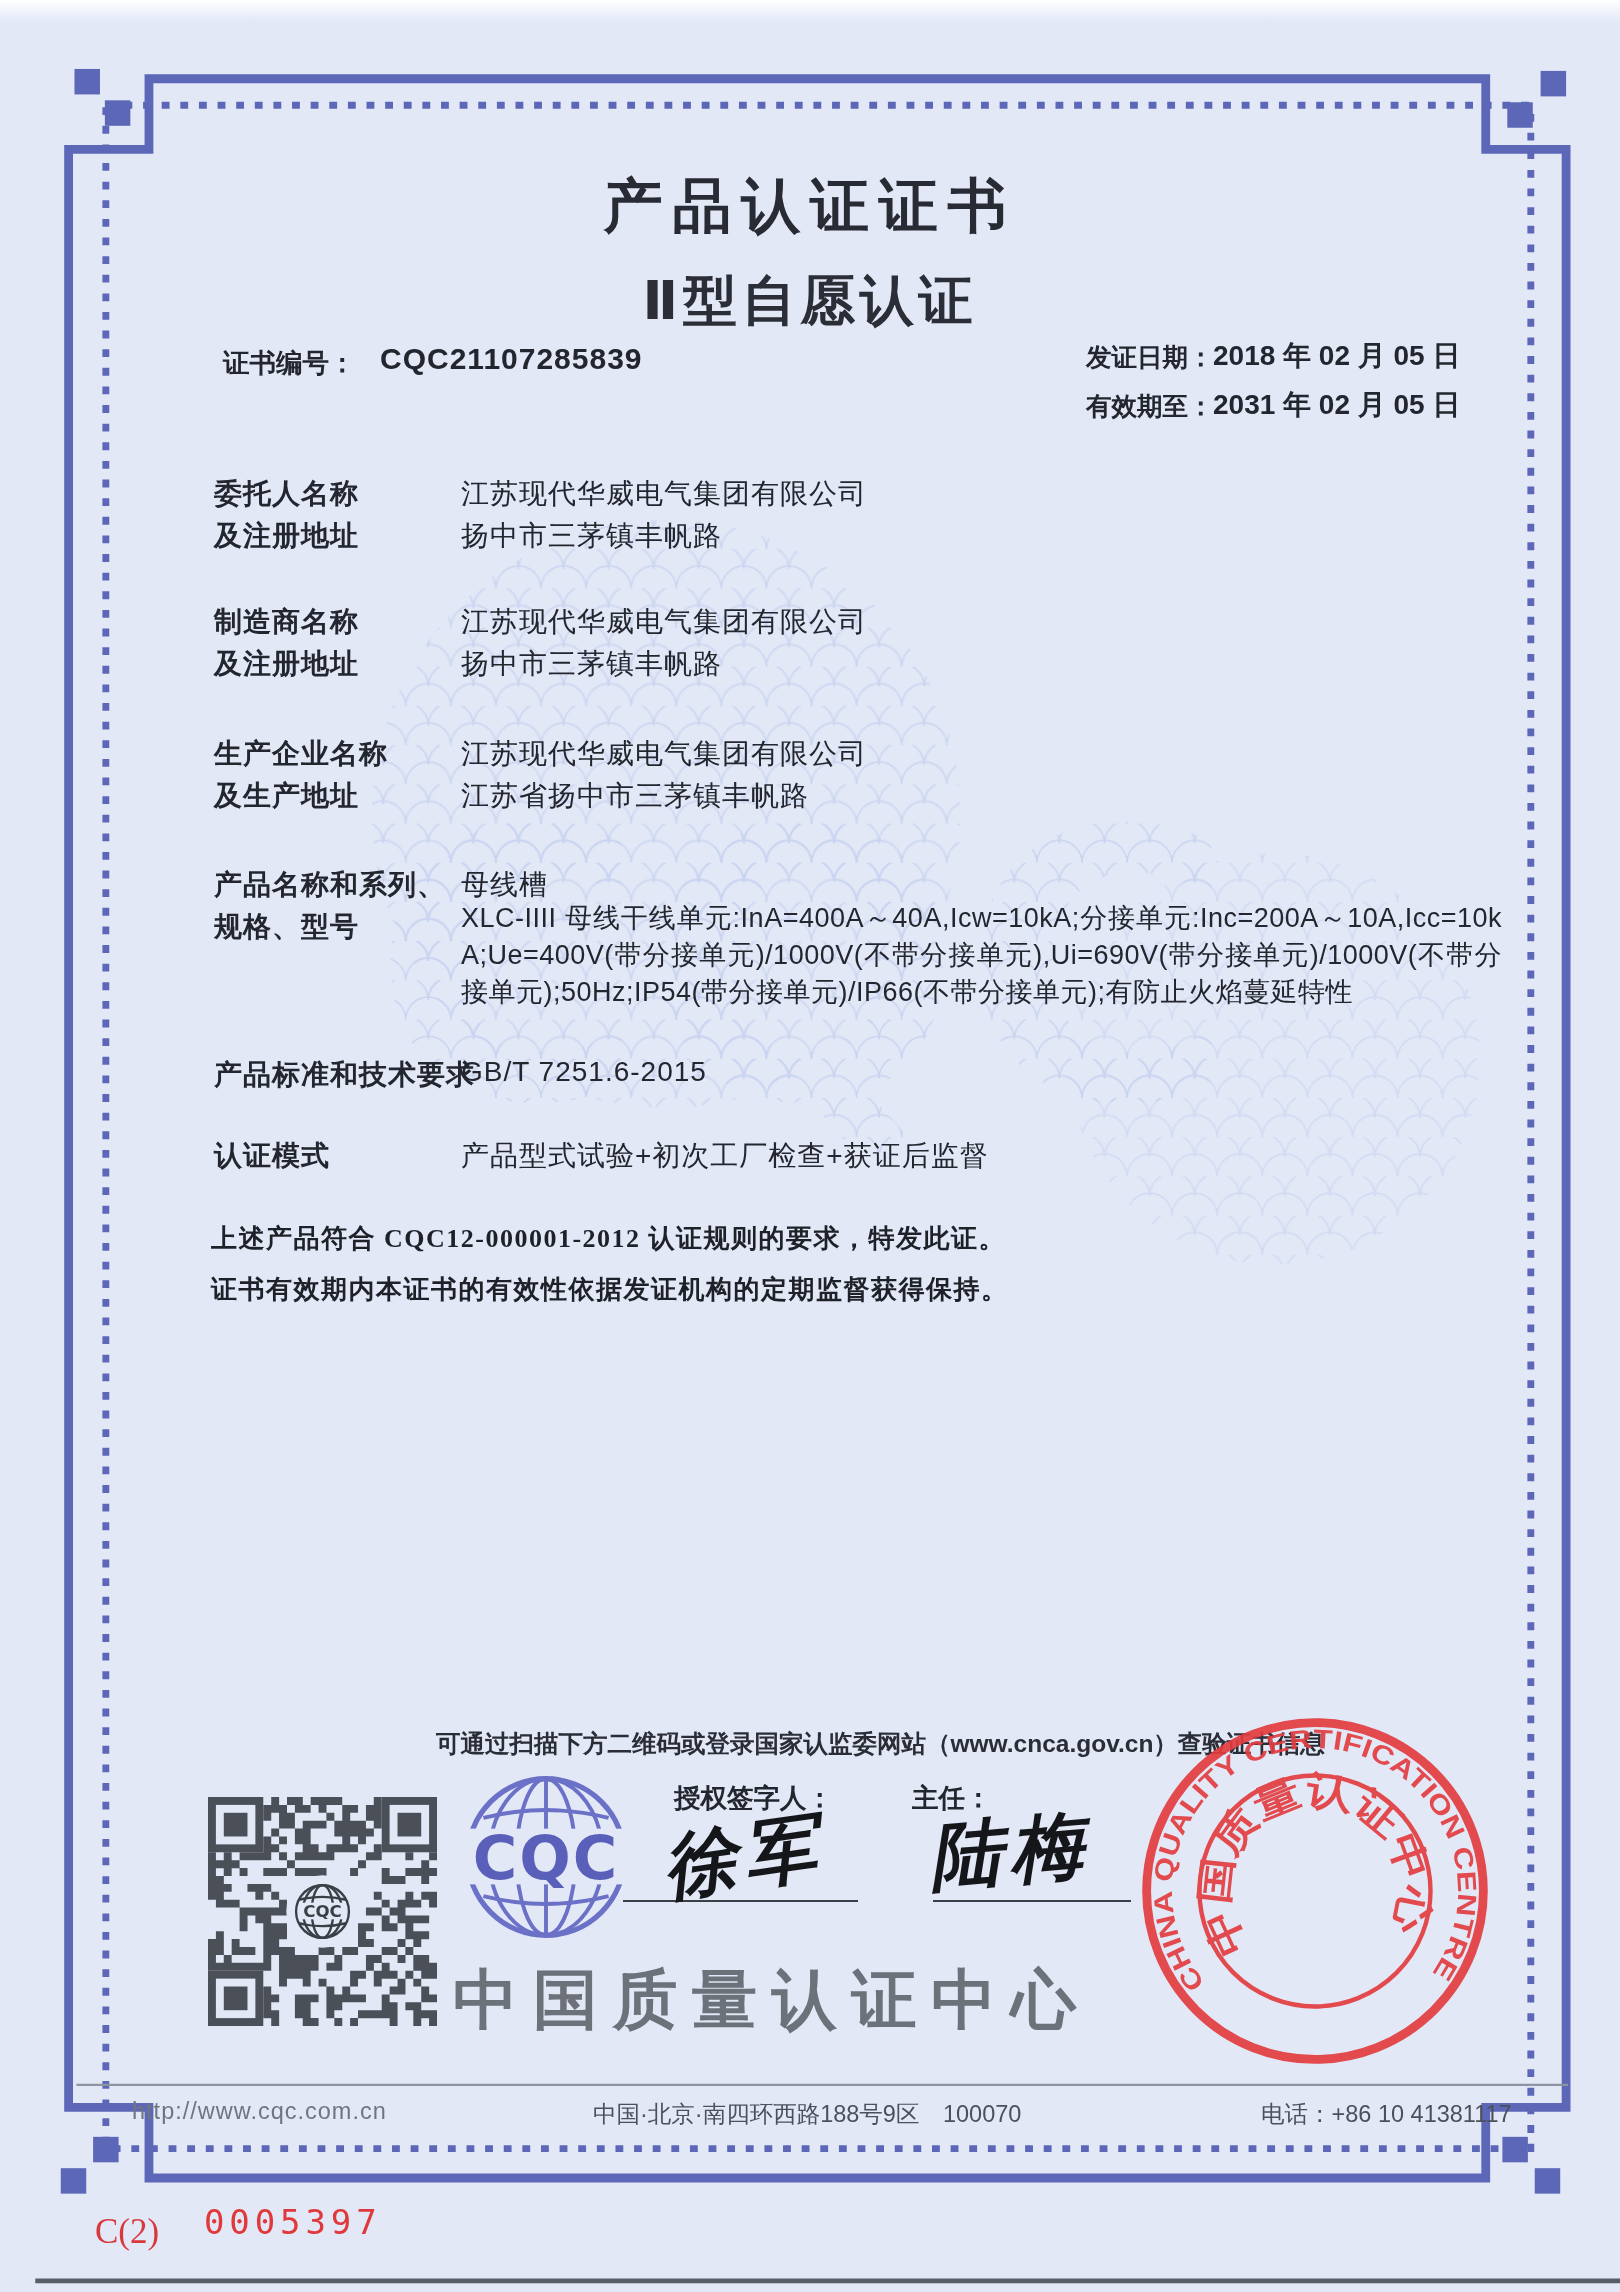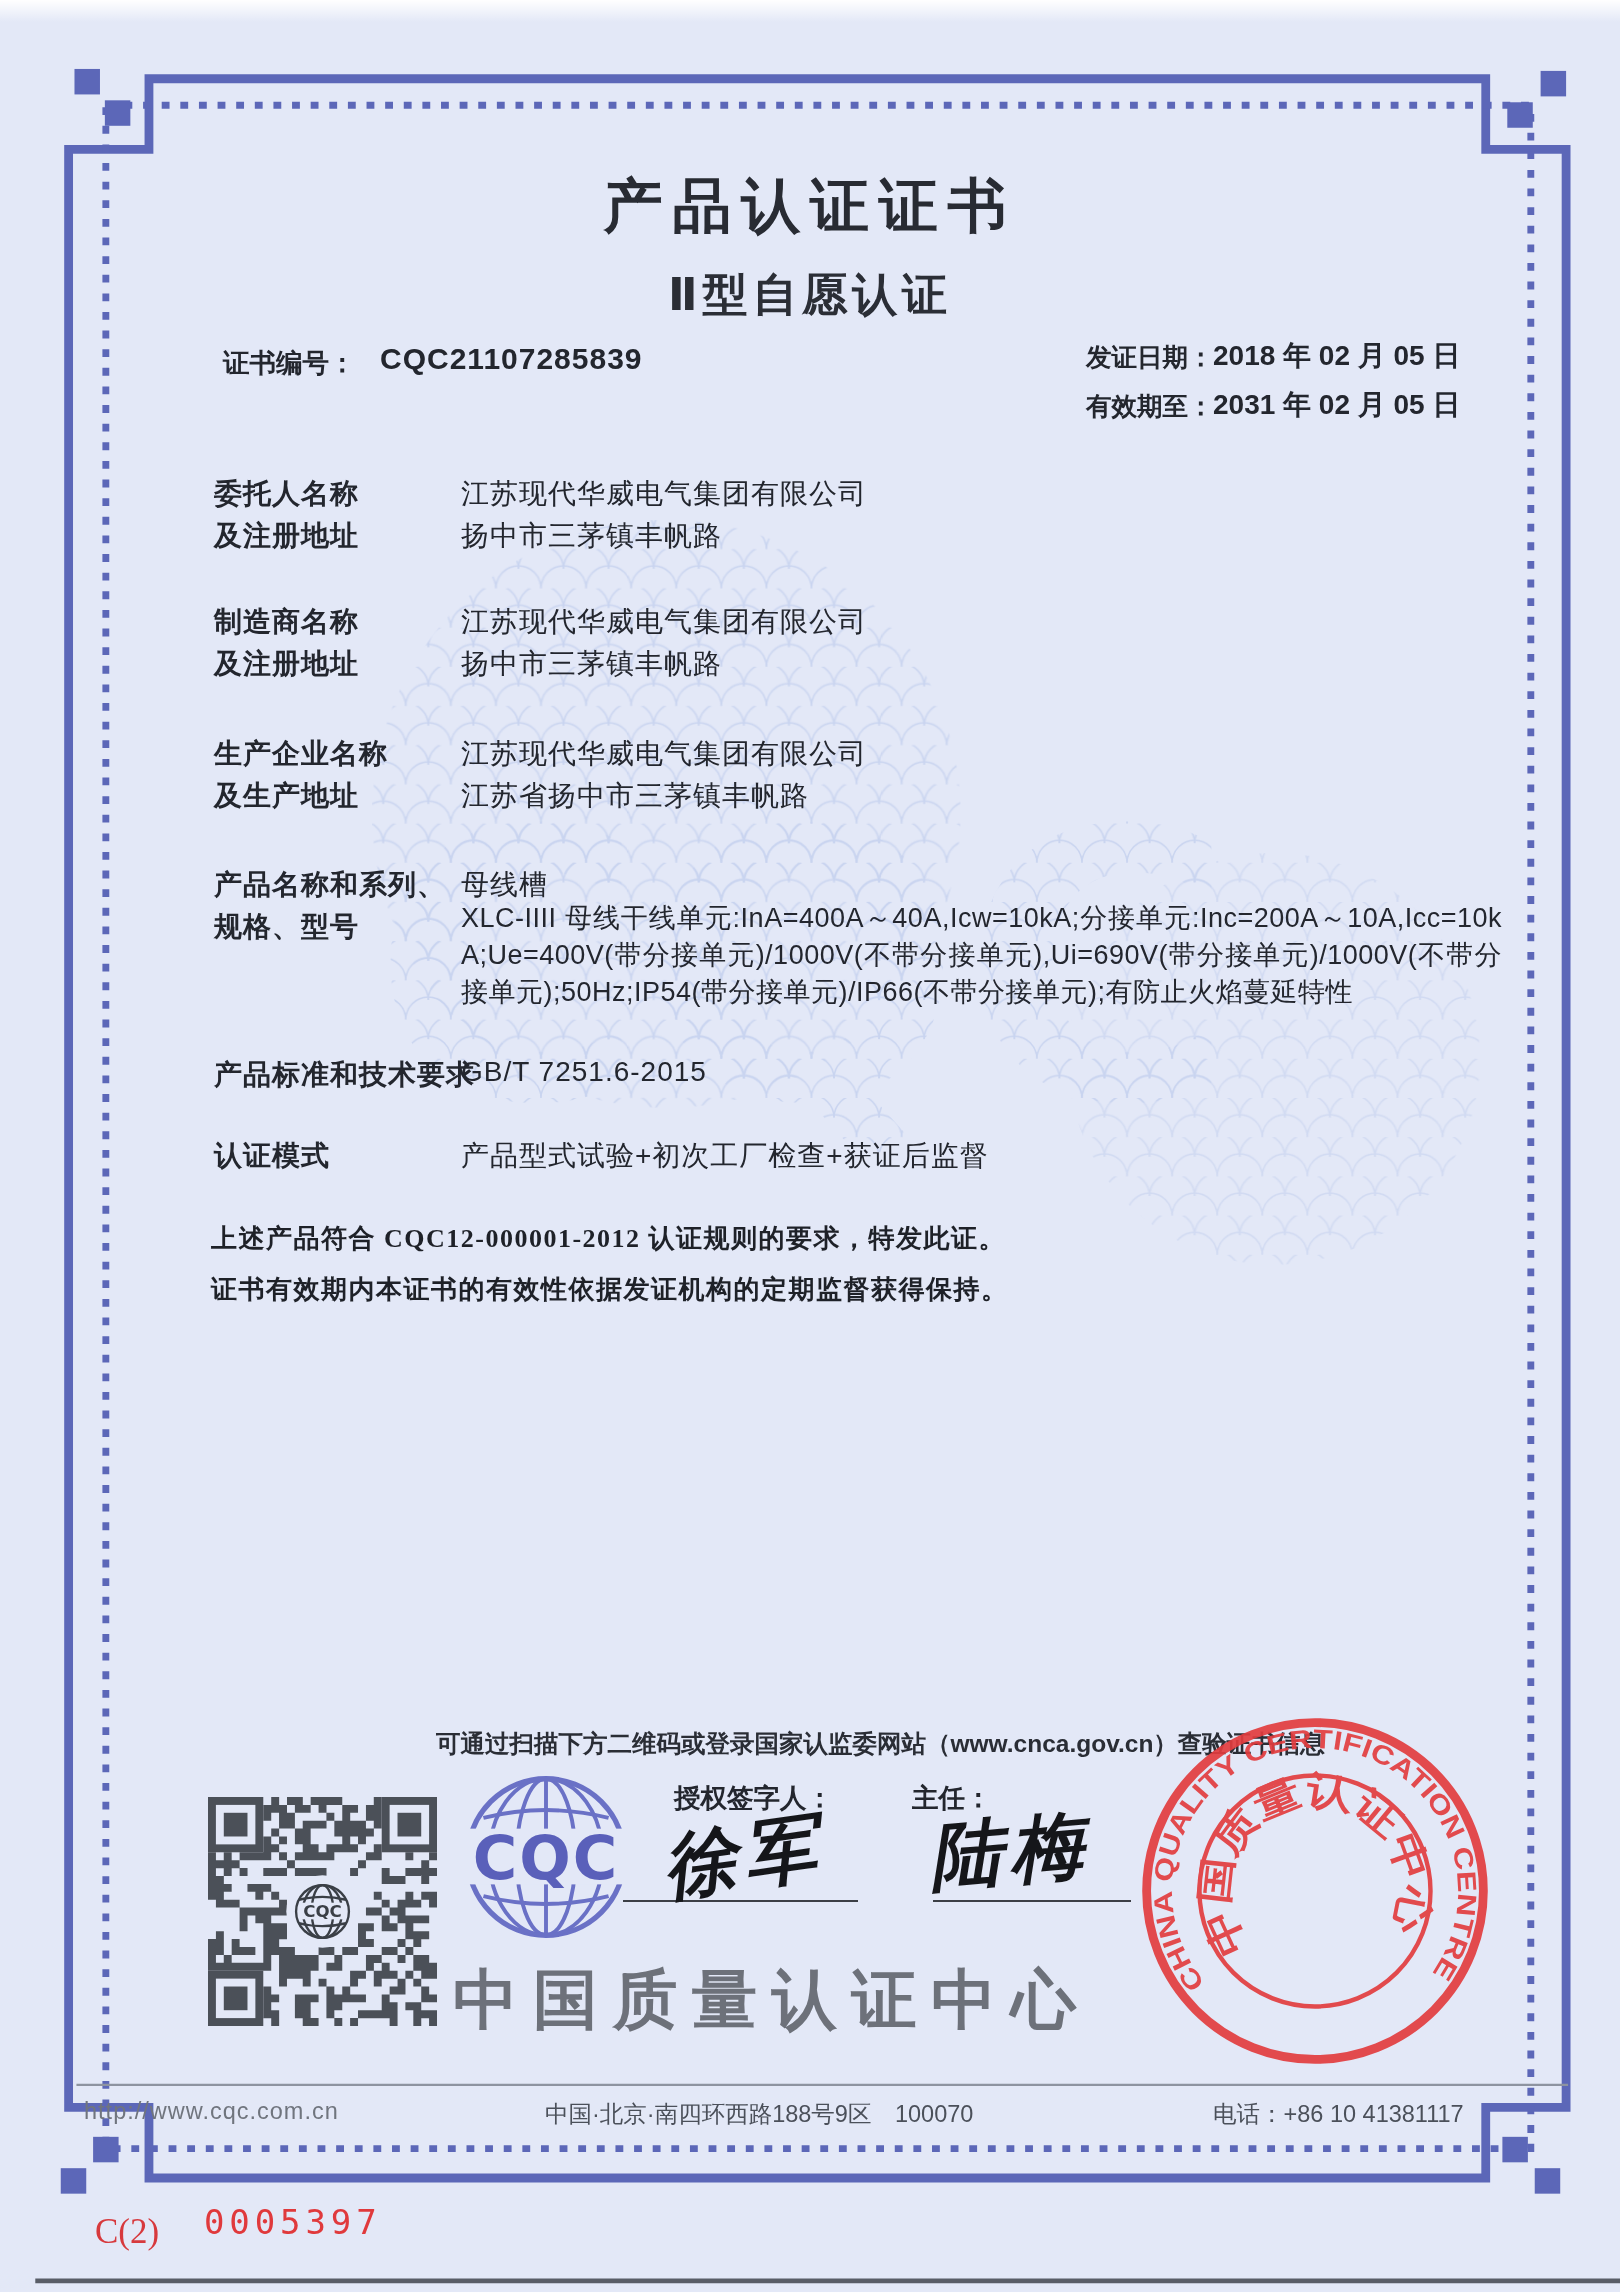--- a/index.html
+++ b/index.html
@@ -9,21 +9,21 @@
   html,body{margin:0;padding:0;background:#eceef4;}
   #page{position:relative;width:1620px;height:2293px;background:var(--paper);
     overflow:hidden;font-family:"Liberation Sans","DejaVu Sans",sans-serif;color:var(--ink);}
   #page::before{content:"";position:absolute;top:0;left:0;right:0;height:21.6px;
     background:linear-gradient(#ffffff,rgba(255,255,255,0));pointer-events:none;}
   .abs{position:absolute;white-space:nowrap;}
   .kai{font-family:"Liberation Serif","DejaVu Serif",serif;font-weight:600;}
   .label{font-weight:700;font-size:28px;letter-spacing:1px;}
   .value{font-weight:500;font-size:28px;letter-spacing:1px;}
   #t-title{top:167px;left:0;right:0;text-align:center;font-size:59px;font-weight:700;letter-spacing:9.8px;color:#282b33;}
-  #t-subtitle{top:265px;left:0;right:0;text-align:center;font-size:45px;font-weight:700;letter-spacing:4.9px;color:#2b2e36;}
+  #t-subtitle{top:265px;left:0;right:0;text-align:center;font-size:54px;font-weight:700;letter-spacing:4.9px;color:#2b2e36;}
   #certno-label{top:345px;left:223px;font-size:26.5px;}
   #certno-value{top:342px;left:380px;font-size:30px;font-weight:600;letter-spacing:1px;}
   #issue-label{top:340px;left:1086px;font-size:25.5px;}
   #issue-value{top:337px;left:1213px;font-size:28px;font-weight:600;}
   #valid-label{top:389px;left:1086px;font-size:25.5px;}
   #valid-value{top:386px;left:1213px;font-size:28px;font-weight:600;}
   .lab{left:214px;} .val{left:461px;}
   #r1a{top:475px;} #r1b{top:517px;} #r2a{top:603px;} #r2b{top:645px;}
   #r3a{top:735px;} #r3b{top:777px;} #r4a{top:866px;} #r5a{top:908px;}
   #spec-value{top:900px;left:461px;width:1041px;white-space:normal;font-size:27px;line-height:37px;
@@ -35,21 +35,21 @@
   #signer-label{top:1780px;left:674px;font-size:26.5px;font-weight:600;}
   #director-label{top:1780px;left:912px;font-size:26.5px;font-weight:600;}
   .signature{font-family:"Liberation Serif","DejaVu Serif",serif;font-style:italic;font-weight:700;
     color:#15161a;font-size:73px;letter-spacing:7.8px;}
   #sig1{top:1809px;left:663px;transform:rotate(-8deg);}
   #sig2{top:1803px;left:929px;transform:rotate(-5deg);}
   .sigline{position:absolute;height:2px;background:#3c3f46;}
   #sigline1{top:1900px;left:623px;width:235px;}
   #sigline2{top:1900px;left:933px;width:198px;}
   #org-name{top:1956px;left:453px;font-size:65px;font-weight:600;letter-spacing:14.7px;color:#6d717a;}
-  .footer-text{top:2098px;font-size:23.5px;}
+  .footer-text{top:2098px;font-size:23.5px;margin-left:48px;}
   #footer-website{left:84px;color:#70757e;letter-spacing:1px;}
   #footer-address{left:545px;color:var(--gray);}
   #footer-phone{left:1213px;color:var(--gray);}
   #serial-prefix{top:2212px;left:95px;font-size:35px;font-family:"Liberation Serif",serif;color:#d7393d;}
   #serial-number{top:2202px;left:204px;font-size:34px;font-weight:400;letter-spacing:4.9px;
     font-family:"DejaVu Sans Mono","Liberation Mono",monospace;color:var(--serial);}
   svg{display:block;}
 </style>
 </head>
 <body>

